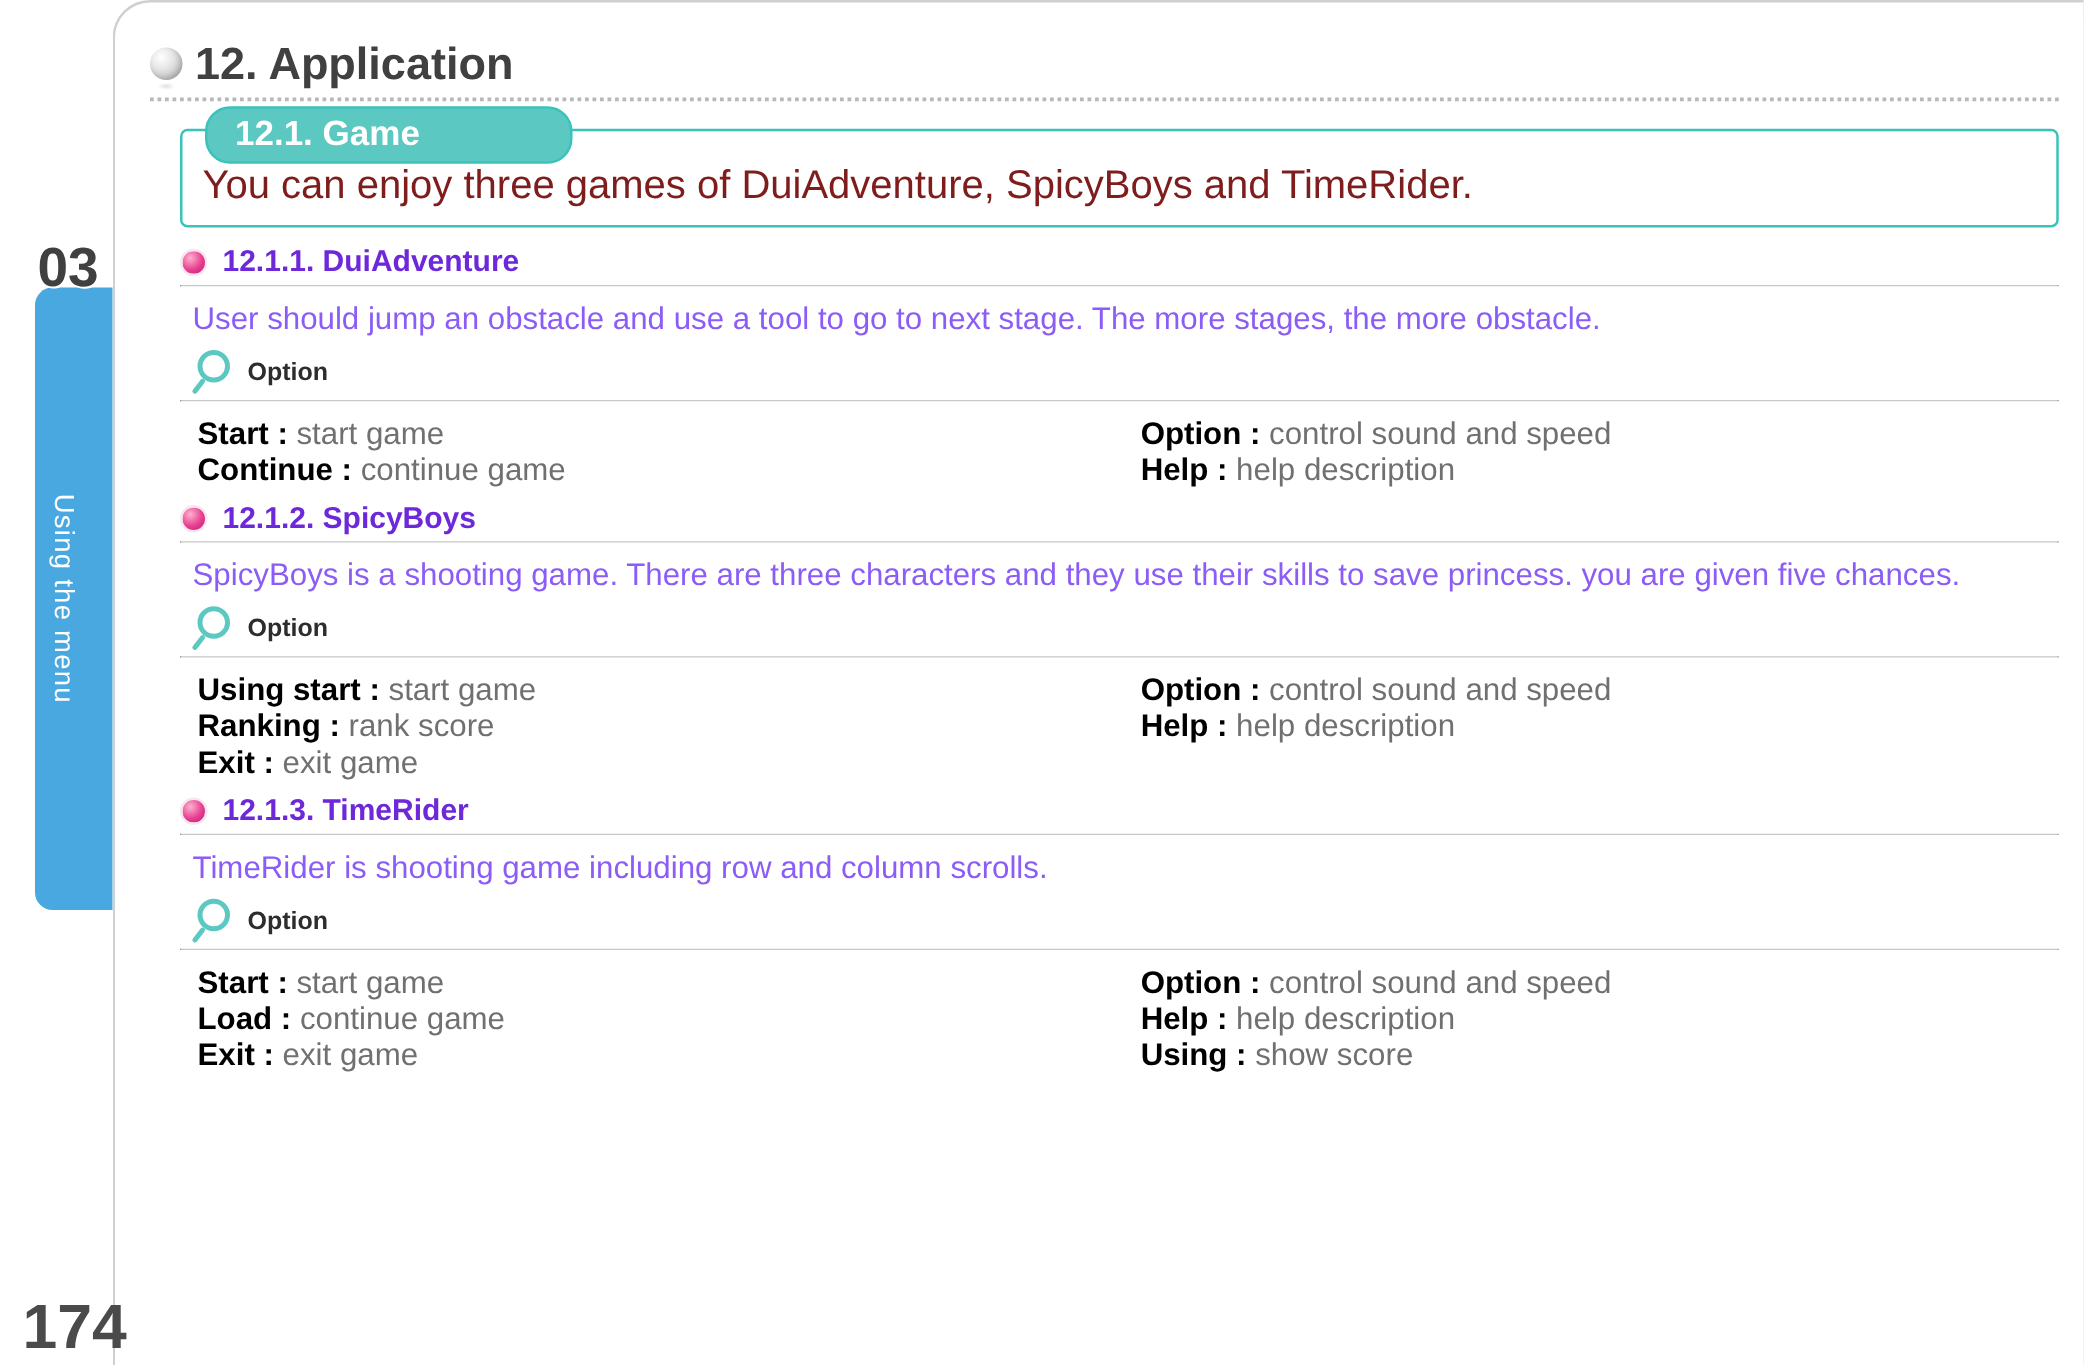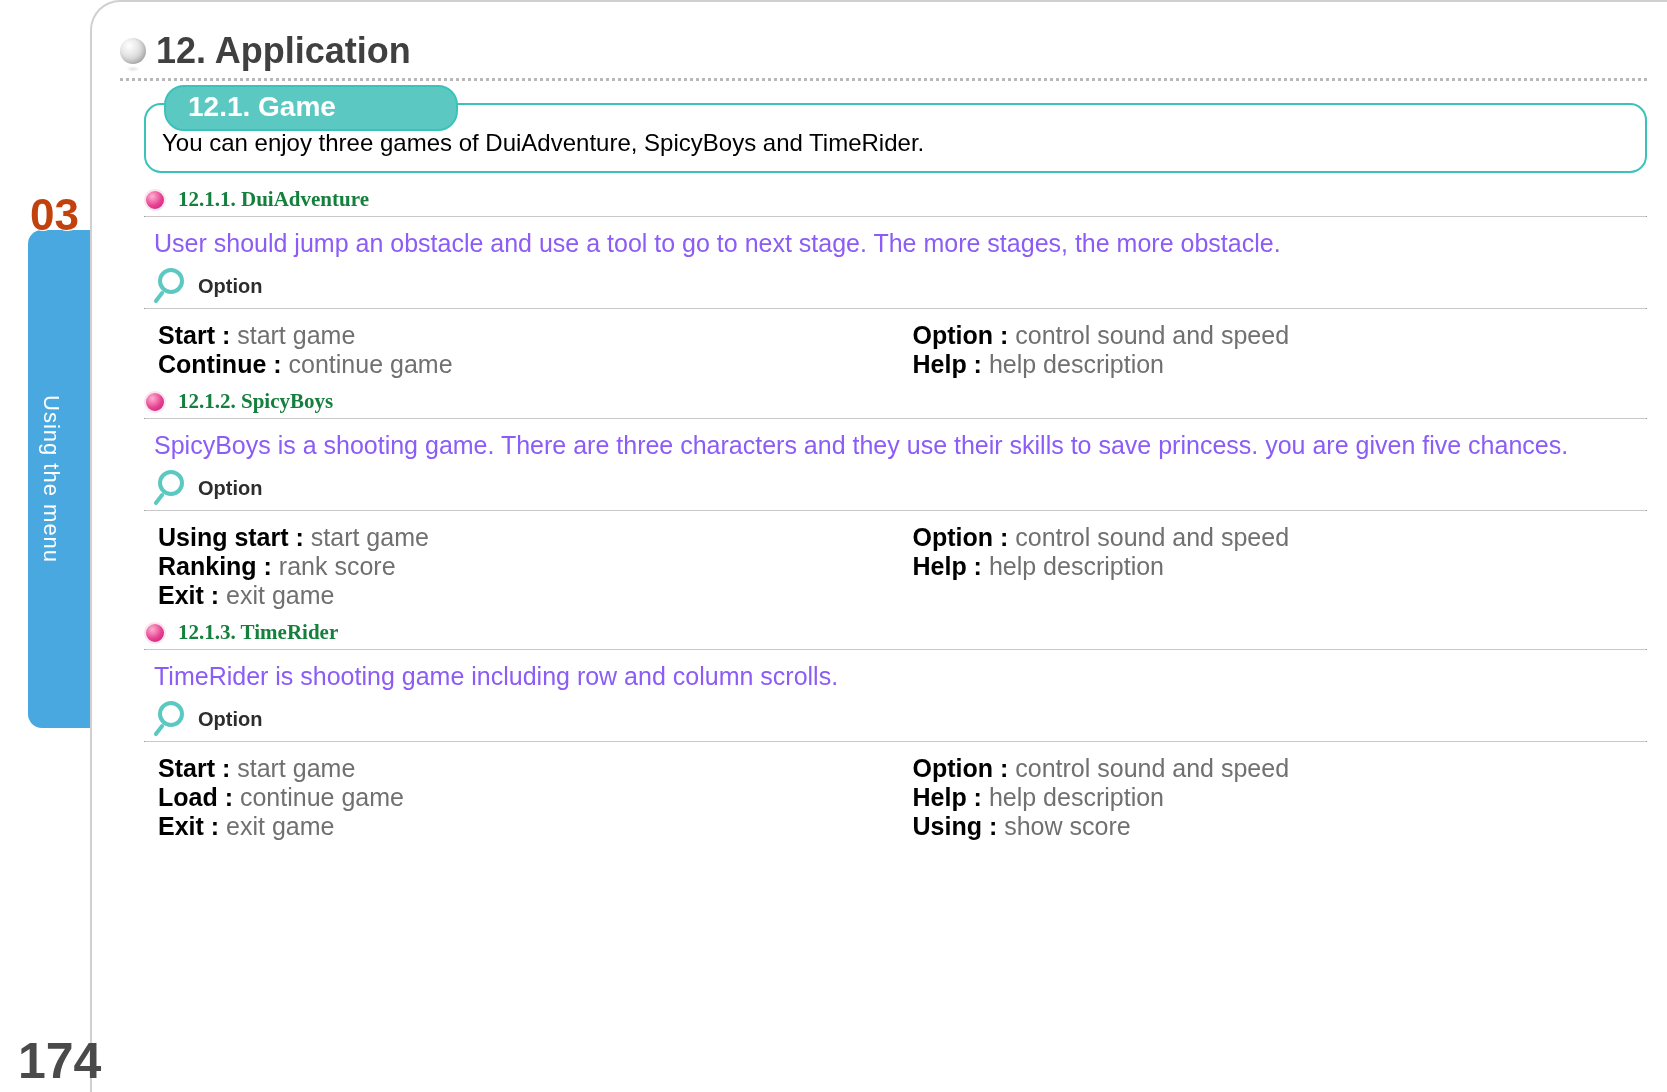--- a/index.html
+++ b/index.html
@@ -40,21 +40,21 @@
     writing-mode: vertical-rl;
     text-orientation: mixed;
     letter-spacing: 1px;
   }
   .chapter-number {
     position: absolute;
     left: 30px;
     top: 190px;
     font-size: 44px;
     font-weight: 700;
-    color: #c2410c;
+    color: #404040;
     text-shadow: 1px 1px 0 #fff, -1px -1px 0 #fff;
   }
   .content {
     position: absolute;
     left: 120px;
     top: 30px;
     right: 20px;
   }
   .page-title-row {
     display: flex;
@@ -86,62 +86,61 @@
     font-weight: 700;
     color: #404040;
   }
   .dotted-divider {
     border: none;
     border-top: 3px dotted #b8b8b8;
     margin: 2px 0 22px 0;
   }
   .section-box {
     border: 2px solid #3bc2bb;
-    border-radius: 17px;
+    border-radius: 6px;
     position: relative;
     margin: 18px 0 14px 24px;
     padding: 24px 16px 14px 16px;
   }
   .section-tab {
     position: absolute;
     top: -20px;
     left: 18px;
     background: #5cc8c2;
     border: 2px solid #3bc2bb;
     border-radius: 20px;
     padding: 4px 120px 6px 22px;
     color: #fff;
     font-size: 28px;
     font-weight: 700;
   }
   .section-intro {
-    font-size: 24px;
-    color: #000000;
+    font-size: 32px;
+    color: #7f1d1d;
   }
   .subsection {
     margin: 10px 0 10px 24px;
   }
   .sub-heading-row {
     display: flex;
     align-items: center;
     gap: 12px;
   }
   .dot-icon {
     width: 22px;
     height: 22px;
     border-radius: 50%;
     background: radial-gradient(circle at 35% 30%, #ffb0cf 0%, #e64091 55%, #c01d73 100%);
     border: 2px solid #f8e6ef;
     flex-shrink: 0;
   }
   .sub-heading {
-    font-size: 21px;
-    font-weight: 700;
-    color: #15803d;
-    font-family: Liberation Serif, serif;
+    font-size: 24px;
+    font-weight: 700;
+    color: #6d28d9;
   }
   .h-rule {
     border: none;
     height: 1px;
     background: #c8c8c8;
     position: relative;
     margin: 4px 0 12px 0;
   }
   .h-rule::before, .h-rule::after {
     content: "";

